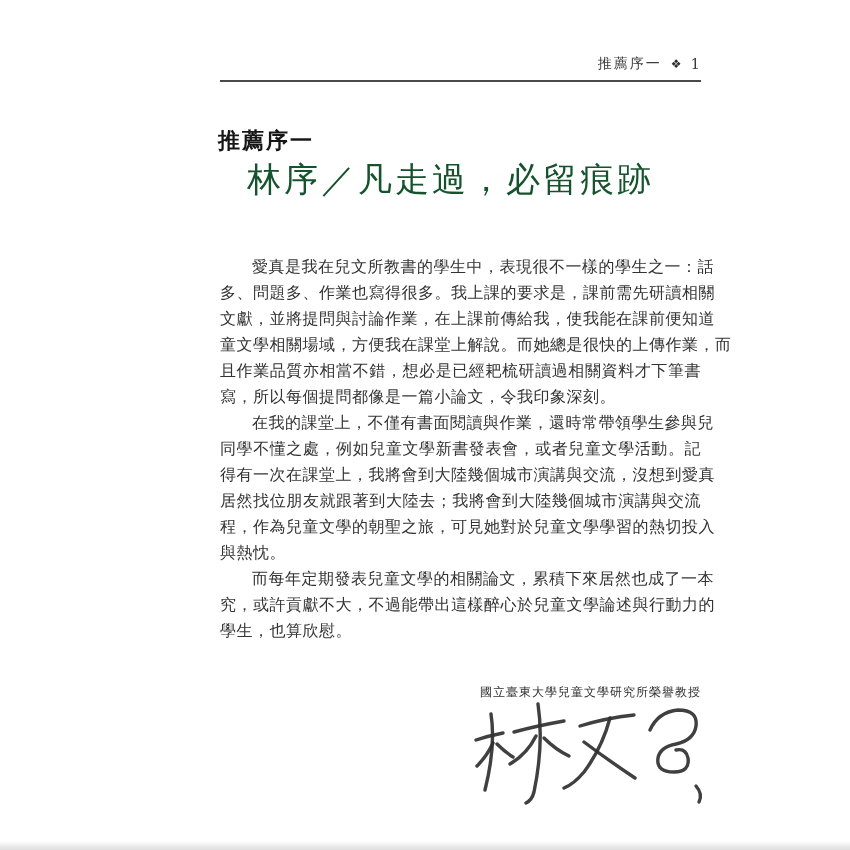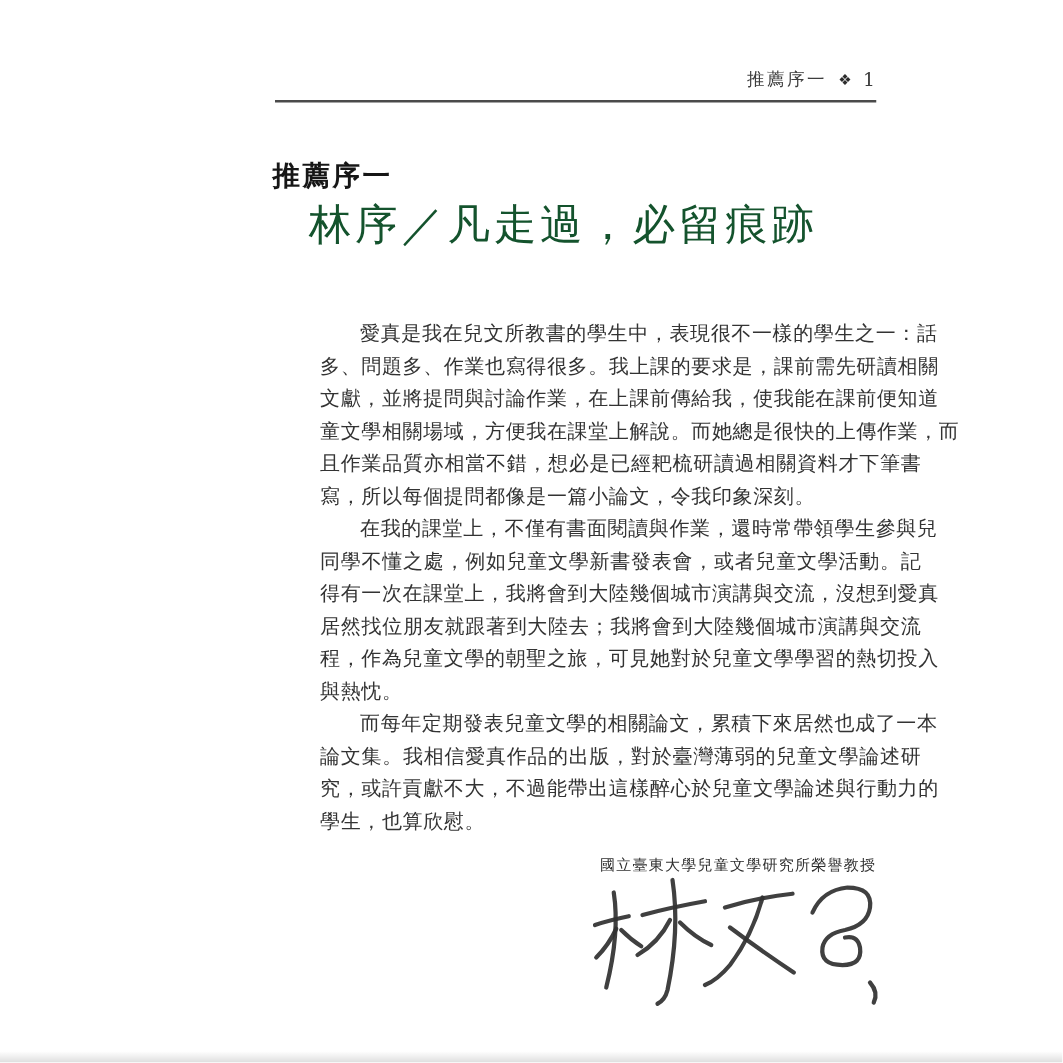--- a/index.html
+++ b/index.html
@@ -44,21 +44,20 @@
     position:absolute;left:220px;top:254px;width:481px;
     font-size:16px;line-height:26px;color:#333333;
     font-family:"DejaVu Serif","Liberation Serif",serif;
   }
   .body-text .line{
     width:100%;
     text-align:justify;
     text-align-last:justify;
     letter-spacing:0.5px;
     white-space:nowrap;
-    margin-left:36px;
   }
   .body-text .line.para-end{
     text-align-last:left;
   }
   .body-text .line.indent{
     padding-left:32px;
     box-sizing:border-box;
   }
 
   
@@ -106,21 +105,20 @@
     <div class="line para-end">寫，所以每個提問都像是一篇小論文，令我印象深刻。</div>
 
     <div class="line indent">在我的課堂上，不僅有書面閱讀與作業，還時常帶領學生參與兒</div>
     <div class="line">同學不懂之處，例如兒童文學新書發表會，或者兒童文學活動。記</div>
     <div class="line">得有一次在課堂上，我將會到大陸幾個城市演講與交流，沒想到愛真</div>
     <div class="line">居然找位朋友就跟著到大陸去；我將會到大陸幾個城市演講與交流</div>
     <div class="line">程，作為兒童文學的朝聖之旅，可見她對於兒童文學學習的熱切投入</div>
     <div class="line para-end">與熱忱。</div>
 
     <div class="line indent">而每年定期發表兒童文學的相關論文，累積下來居然也成了一本</div>
-    <div class="line">論文集。我相信愛真作品的出版，對於臺灣薄弱的兒童文學論述研</div>
     <div class="line">究，或許貢獻不大，不過能帶出這樣醉心於兒童文學論述與行動力的</div>
     <div class="line para-end">學生，也算欣慰。</div>
   </div>
 
   <div class="affiliation">國立臺東大學兒童文學研究所榮譽教授</div>
 
   <div class="signature" aria-label="林文宝">
     <svg viewBox="0 0 240 110" xmlns="http://www.w3.org/2000/svg">
 
       <path d="M4,40 Q16,36 31,33"></path>

